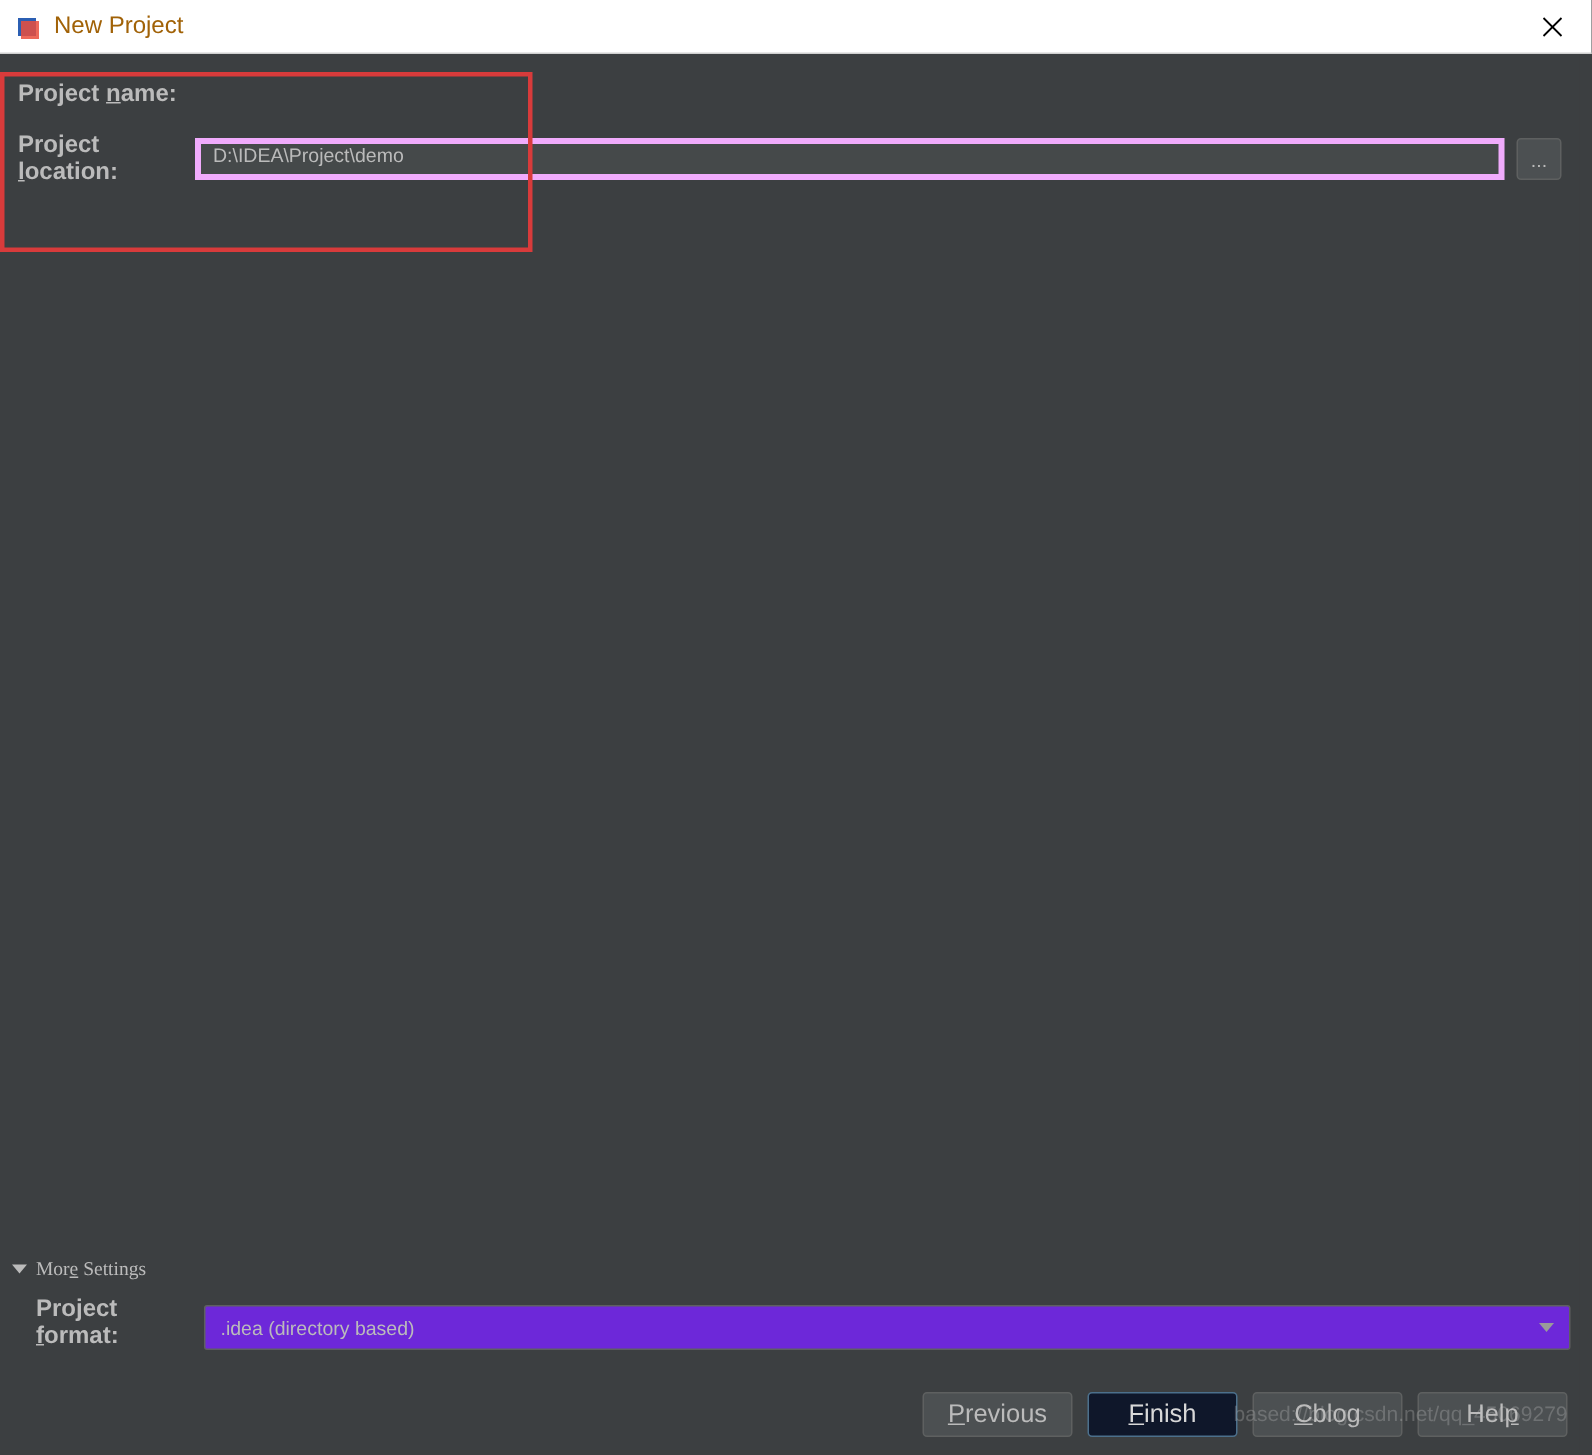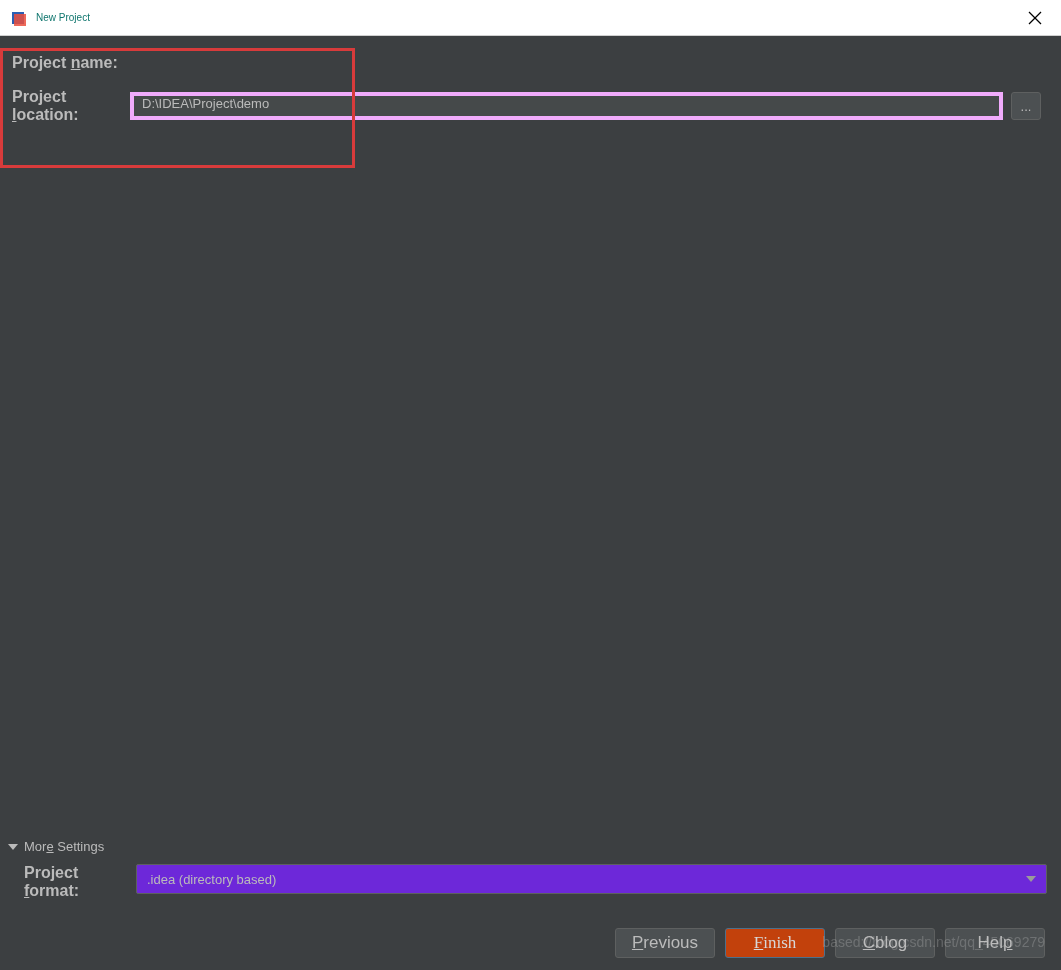--- a/index.html
+++ b/index.html
@@ -21,22 +21,22 @@
       padding: 0 10px;
       border-bottom: 1px solid #d0d0d0;
       position: relative;
     }
     .titlebar .app-icon {
       width: 18px; height: 18px;
       margin-right: 8px;
       display: flex; align-items: center; justify-content: center;
     }
     .titlebar .title {
-      color: #0f766e;
-      font-size: 10px;
+      color: #a16207;
+      font-size: 16px;
     }
     .titlebar .close {
       position: absolute;
       right: 14px;
       top: 6px;
       width: 24px; height: 24px;
       display: flex; align-items: center; justify-content: center;
       cursor: pointer;
     }
     .content {
@@ -101,31 +101,32 @@
       left: 6px; right: 6px; bottom: 12px;
     }
     .more-settings-hdr {
       display: flex;
       align-items: center;
       gap: 6px;
       color: #bbbbbb;
       font-size: 13px;
       cursor: pointer;
       padding: 4px 0 10px 2px;
+      font-family: Liberation Serif, serif;
     }
     .more-settings-hdr .u { text-decoration: underline; }
     .tri {
       width: 0; height: 0;
       border-left: 5px solid transparent;
       border-right: 5px solid transparent;
       border-top: 6px solid #bbbbbb;
     }
     .format-row {
       display: flex;
-      align-items: flex-start;
+      align-items: flex-end;
       padding: 0 0 0 18px;
       margin-bottom: 28px;
     }
     .format-row .label { width: 112px; }
     .select {
       flex: 1;
       height: 30px;
       background: #6d28d9;
       border: 1px solid #5e6060;
       color: #bbbbbb;
@@ -153,24 +154,23 @@
       height: 30px;
       background: #4c5052;
       border: 1px solid #5e6060;
       color: #bbbbbb;
       display: flex; align-items: center; justify-content: center;
       cursor: pointer;
       font-size: 17px;
       border-radius: 3px;
     }
     .btn.primary {
-      background: #c2410c;
+      background: #0f172a;
       border: 1px solid #4c708c;
       color: #d8d8d8;
-      font-family: Liberation Serif, serif;
     }
     .btn .u { text-decoration: underline; }
     .watermark {
       position: absolute;
       right: 8px;
       bottom: 20px;
       color: rgba(200,200,200,0.28);
       font-size: 14px;
       pointer-events: none;
       z-index: 10;

